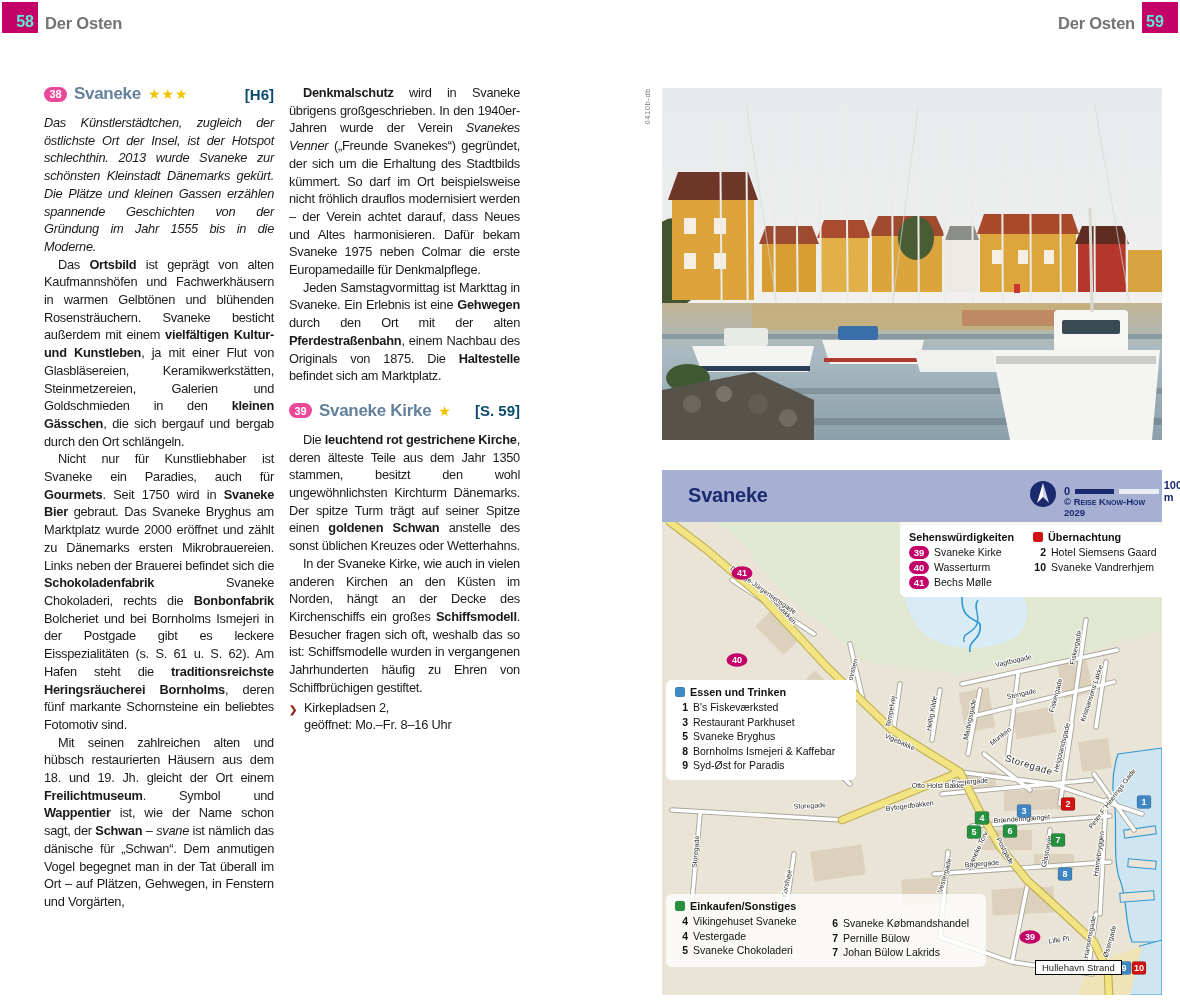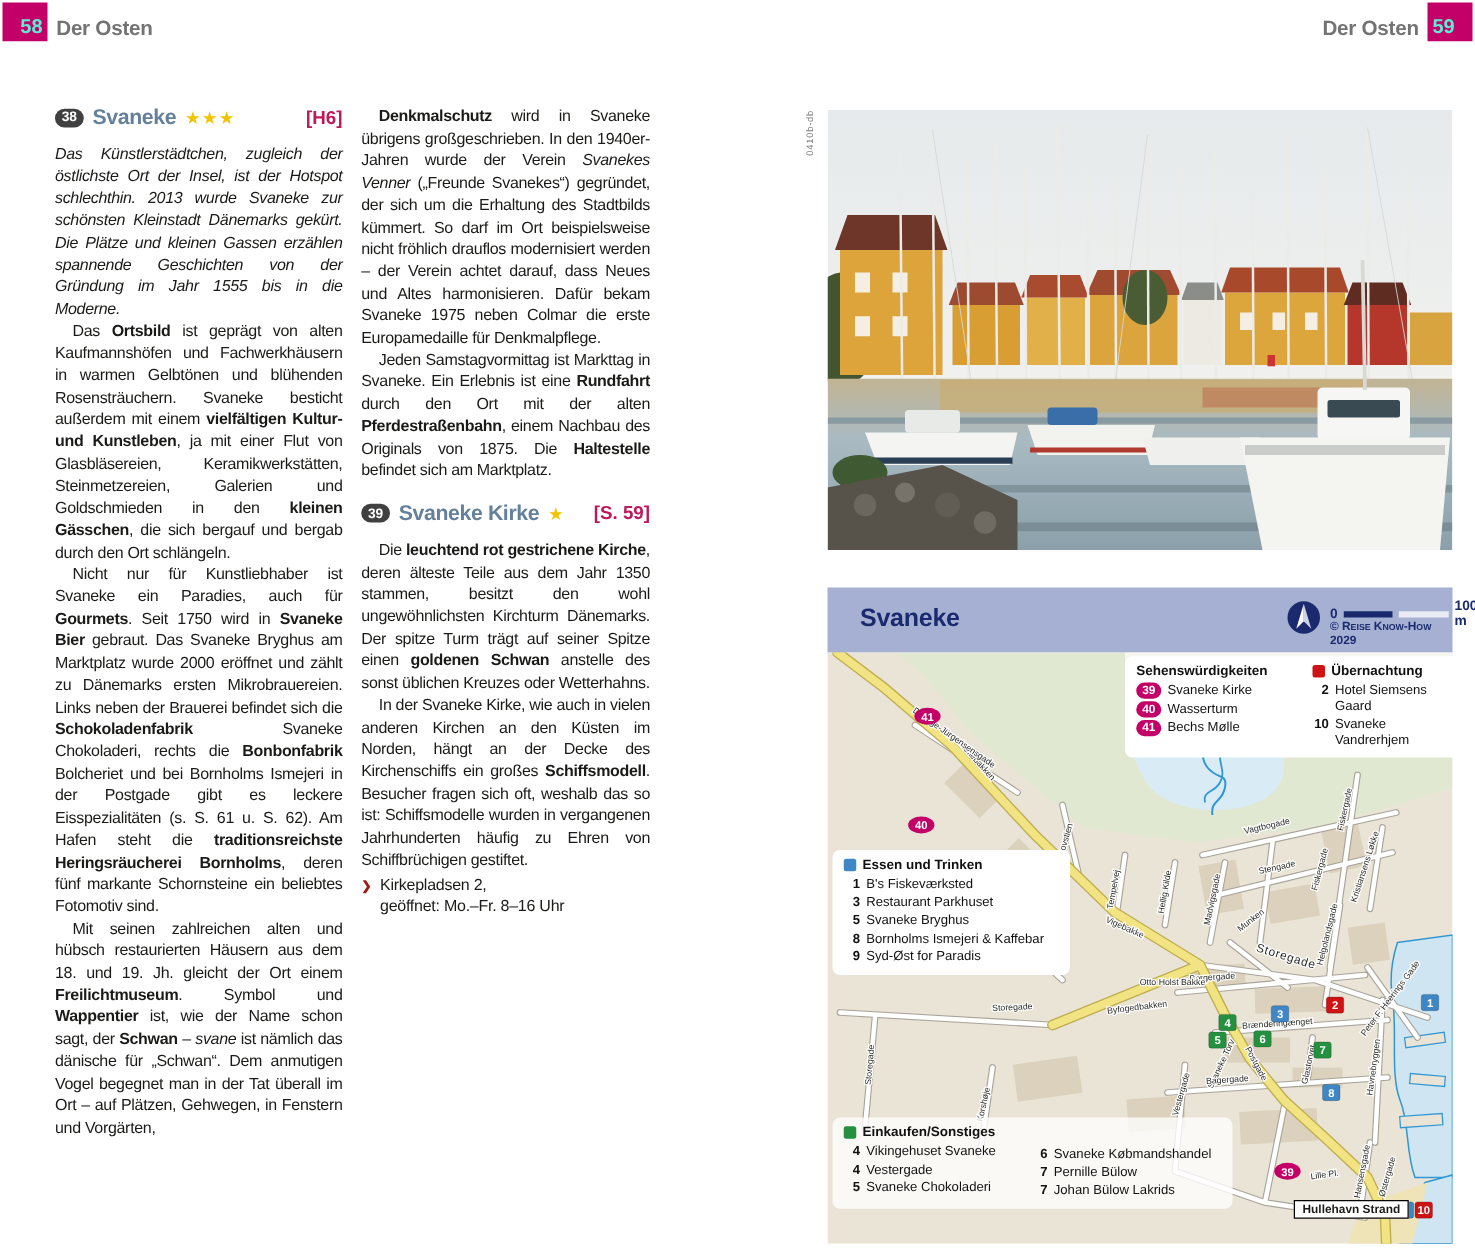--- a/index.html
+++ b/index.html
@@ -11,25 +11,25 @@
   #pg-left{left:2px;top:2px;justify-content:flex-end;padding:0 4px 2px 0;box-sizing:border-box;}
   #pg-right{left:1142px;top:2px;justify-content:flex-start;padding:0 0 2px 4px;box-sizing:border-box;}
   .runhead{position:absolute;top:14px;font-weight:bold;font-size:16.5px;color:#737373;letter-spacing:-0.2px;}
   #rh-left{left:45px;}
   #rh-right{right:45px;}
   
   .col{position:absolute;top:84px;width:230px;}
   #col1{left:44px;}
   #col2{left:289px;width:231px;}
   .sec-head{display:flex;align-items:center;gap:7px;margin:0 0 10px 0;height:20px;}
-  .sec-num{background:#404040;color:#fff;min-width:23px;height:15px;border-radius:9px;
+  .sec-num{background:#ec4899;color:#fff;min-width:23px;height:15px;border-radius:9px;
            font-size:11px;font-weight:bold;display:flex;align-items:center;justify-content:center;}
   .sec-title{color:#64809a;font-weight:bold;font-size:17px;letter-spacing:-0.3px;white-space:nowrap;}
   .sec-stars{color:#f1c400;font-size:14px;letter-spacing:1px;}
-  .sec-ref{margin-left:auto;color:#be185d;font-weight:bold;font-size:15px;}
+  .sec-ref{margin-left:auto;color:#0c4a6e;font-weight:bold;font-size:15px;}
   .para{font-size:12.8px;line-height:17.7px;text-align:justify;letter-spacing:-0.25px;
         margin:0;text-indent:14px;hyphens:auto;}
   .noindent{text-indent:0;}
   .intro{font-style:italic;text-indent:0;}
   .b{font-weight:bold;}
   .i{font-style:italic;}
   .info{position:relative;padding-left:15px;font-size:12.8px;line-height:17.7px;letter-spacing:-0.2px;margin-top:2px;}
   .info-arrow{position:absolute;left:0;top:2px;color:#9c1d17;font-size:10px;font-weight:bold;}
   .caption{margin-top:30px;font-family:"Liberation Serif",serif;font-style:italic;
            font-size:14.2px;line-height:19px;letter-spacing:0;}
@@ -61,25 +61,25 @@
           font-family:"Liberation Sans",sans-serif;}
   
   .lg{position:absolute;background:#ffffff;border-radius:6px;padding:6px 9px;font-size:10.5px;color:#111;}
   .lg-title{font-weight:bold;font-size:10.8px;display:flex;align-items:center;gap:5px;margin-bottom:3px;white-space:nowrap;}
   .lg-sq{display:inline-block;width:10px;height:10px;border-radius:2px;flex:0 0 auto;}
   .lg-row{display:flex;gap:5px;margin-bottom:2px;align-items:flex-start;}
   .lg-oval{background:#c30068;color:#fff;border-radius:8px;min-width:20px;height:13px;font-size:9.5px;
            font-weight:bold;text-align:center;line-height:13px;flex:0 0 auto;}
   .lg-num{font-weight:bold;min-width:13px;text-align:right;flex:0 0 auto;}
   .lg-label{line-height:12.5px;}
-  #lg-sights{left:238px;top:3px;width:254px;display:flex;gap:23px;}
+  #lg-sights{left:238px;top:3px;width:254px;display:flex;gap:6px;}
   #lg-food{left:4px;top:158px;width:172px;}
   #lg-shop{left:4px;top:372px;width:302px;background:rgba(255,255,255,0.78);display:flex;}
   #strand-label{position:absolute;left:373px;top:438px;background:#fff;border:1.2px solid #000;
-                padding:1px 6px;font-size:9.5px;font-weight:700;white-space:nowrap;}
+                padding:1px 6px;font-size:9.5px;font-weight:400;white-space:nowrap;}
 </style>
 </head>
 <body>
 
 <div id="page">
 
   <div class="pagenum" id="pg-left">58</div>
   <div class="runhead" id="rh-left">Der Osten</div>
   <div class="runhead" id="rh-right">Der Osten</div>
   <div class="pagenum" id="pg-right">59</div>
@@ -92,21 +92,21 @@
       <span class="sec-ref">[H6]</span>
     </div>
     <p class="para intro"><span class="i">Das Künstlerstädtchen, zugleich der östlichste Ort der Insel, ist der Hotspot schlechthin. 2013 wurde Svaneke zur schönsten Kleinstadt Dänemarks gekürt. Die Plätze und kleinen Gassen erzählen spannende Geschichten von der Gründung im Jahr 1555 bis in die Moderne.</span></p>
     <p class="para"><span>Das </span><span class="b">Ortsbild</span><span> ist geprägt von alten Kaufmannshöfen und Fachwerkhäusern in warmen Gelbtönen und blühenden Rosensträuchern. Svaneke besticht außerdem mit einem </span><span class="b">vielfältigen Kultur- und Kunstleben</span><span>, ja mit einer Flut von Glasbläsereien, Keramikwerkstätten, Steinmetzereien, Galerien und Goldschmieden in den </span><span class="b">kleinen Gässchen</span><span>, die sich bergauf und bergab durch den Ort schlängeln.</span></p>
     <p class="para"><span>Nicht nur für Kunstliebhaber ist Svaneke ein Paradies, auch für </span><span class="b">Gourmets</span><span>. Seit 1750 wird in </span><span class="b">Svaneke Bier</span><span> gebraut. Das Svaneke Bryghus am Marktplatz wurde 2000 eröffnet und zählt zu Dänemarks ersten Mikrobrauereien. Links neben der Brauerei befindet sich die </span><span class="b">Schokoladenfabrik</span><span> Svaneke Chokoladeri, rechts die </span><span class="b">Bonbonfabrik</span><span> Bolcheriet und bei Bornholms Ismejeri in der Postgade gibt es leckere Eisspezialitäten (s. S. 61 u. S. 62). Am Hafen steht die </span><span class="b">traditionsreichste Heringsräucherei Bornholms</span><span>, deren fünf markante Schornsteine ein beliebtes Fotomotiv sind.</span></p>
     <p class="para"><span>Mit seinen zahlreichen alten und hübsch restaurierten Häusern aus dem 18. und 19. Jh. gleicht der Ort einem </span><span class="b">Freilichtmuseum</span><span>. Symbol und </span><span class="b">Wappentier</span><span> ist, wie der Name schon sagt, der </span><span class="b">Schwan</span><span> – </span><span class="i">svane</span><span> ist nämlich das dänische für „Schwan“. Dem anmutigen Vogel begegnet man in der Tat überall im Ort – auf Plätzen, Gehwegen, in Fenstern und Vorgärten,</span></p>
   </div>
 
   <div class="col" id="col2">
     <p class="para"><span class="b">Denkmalschutz</span><span> wird in Svaneke übrigens großgeschrieben. In den 1940er-Jahren wurde der Verein </span><span class="i">Svanekes Venner</span><span> („Freunde Svanekes“) gegründet, der sich um die Erhaltung des Stadtbilds kümmert. So darf im Ort beispielsweise nicht fröhlich drauflos modernisiert werden – der Verein achtet darauf, dass Neues und Altes harmonisieren. Dafür bekam Svaneke 1975 neben Colmar die erste Europamedaille für Denkmalpflege.</span></p>
-    <p class="para"><span>Jeden Samstagvormittag ist Markttag in Svaneke. Ein Erlebnis ist eine </span><span class="b">Rundfahrt</span><span> durch den Ort mit der alten </span><span class="b">Pferdestraßenbahn</span><span>, einem Nachbau des Originals von 1875. Die </span><span class="b">Haltestelle</span><span> befindet sich am Marktplatz.</span></p>
+    <p class="para"><span>Jeden Samstagvormittag ist Markttag in Svaneke. Ein Erlebnis ist eine </span><span class="b">Gehwegen</span><span> durch den Ort mit der alten </span><span class="b">Pferdestraßenbahn</span><span>, einem Nachbau des Originals von 1875. Die </span><span class="b">Haltestelle</span><span> befindet sich am Marktplatz.</span></p>
     <div class="sec-head" style="margin-top:16px;">
       <span class="sec-num">39</span>
       <span class="sec-title">Svaneke Kirke</span>
       <span class="sec-stars">★</span>
       <span class="sec-ref">[S. 59]</span>
     </div>
     <p class="para"><span>Die </span><span class="b">leuchtend rot gestrichene Kirche</span><span>, deren älteste Teile aus dem Jahr 1350 stammen, besitzt den wohl ungewöhnlichsten Kirchturm Dänemarks. Der spitze Turm trägt auf seiner Spitze einen </span><span class="b">goldenen Schwan</span><span> anstelle des sonst üblichen Kreuzes oder Wetterhahns.</span></p>
     <p class="para"><span>In der Svaneke Kirke, wie auch in vielen anderen Kirchen an den Küsten im Norden, hängt an der Decke des Kirchenschiffs ein großes </span><span class="b">Schiffsmodell</span><span>. Besucher fragen sich oft, weshalb das so ist: Schiffsmodelle wurden in vergangenen Jahrhunderten häufig zu Ehren von Schiffbrüchigen gestiftet.</span></p>
     <div class="info">
       <span class="info-arrow">❯</span>

